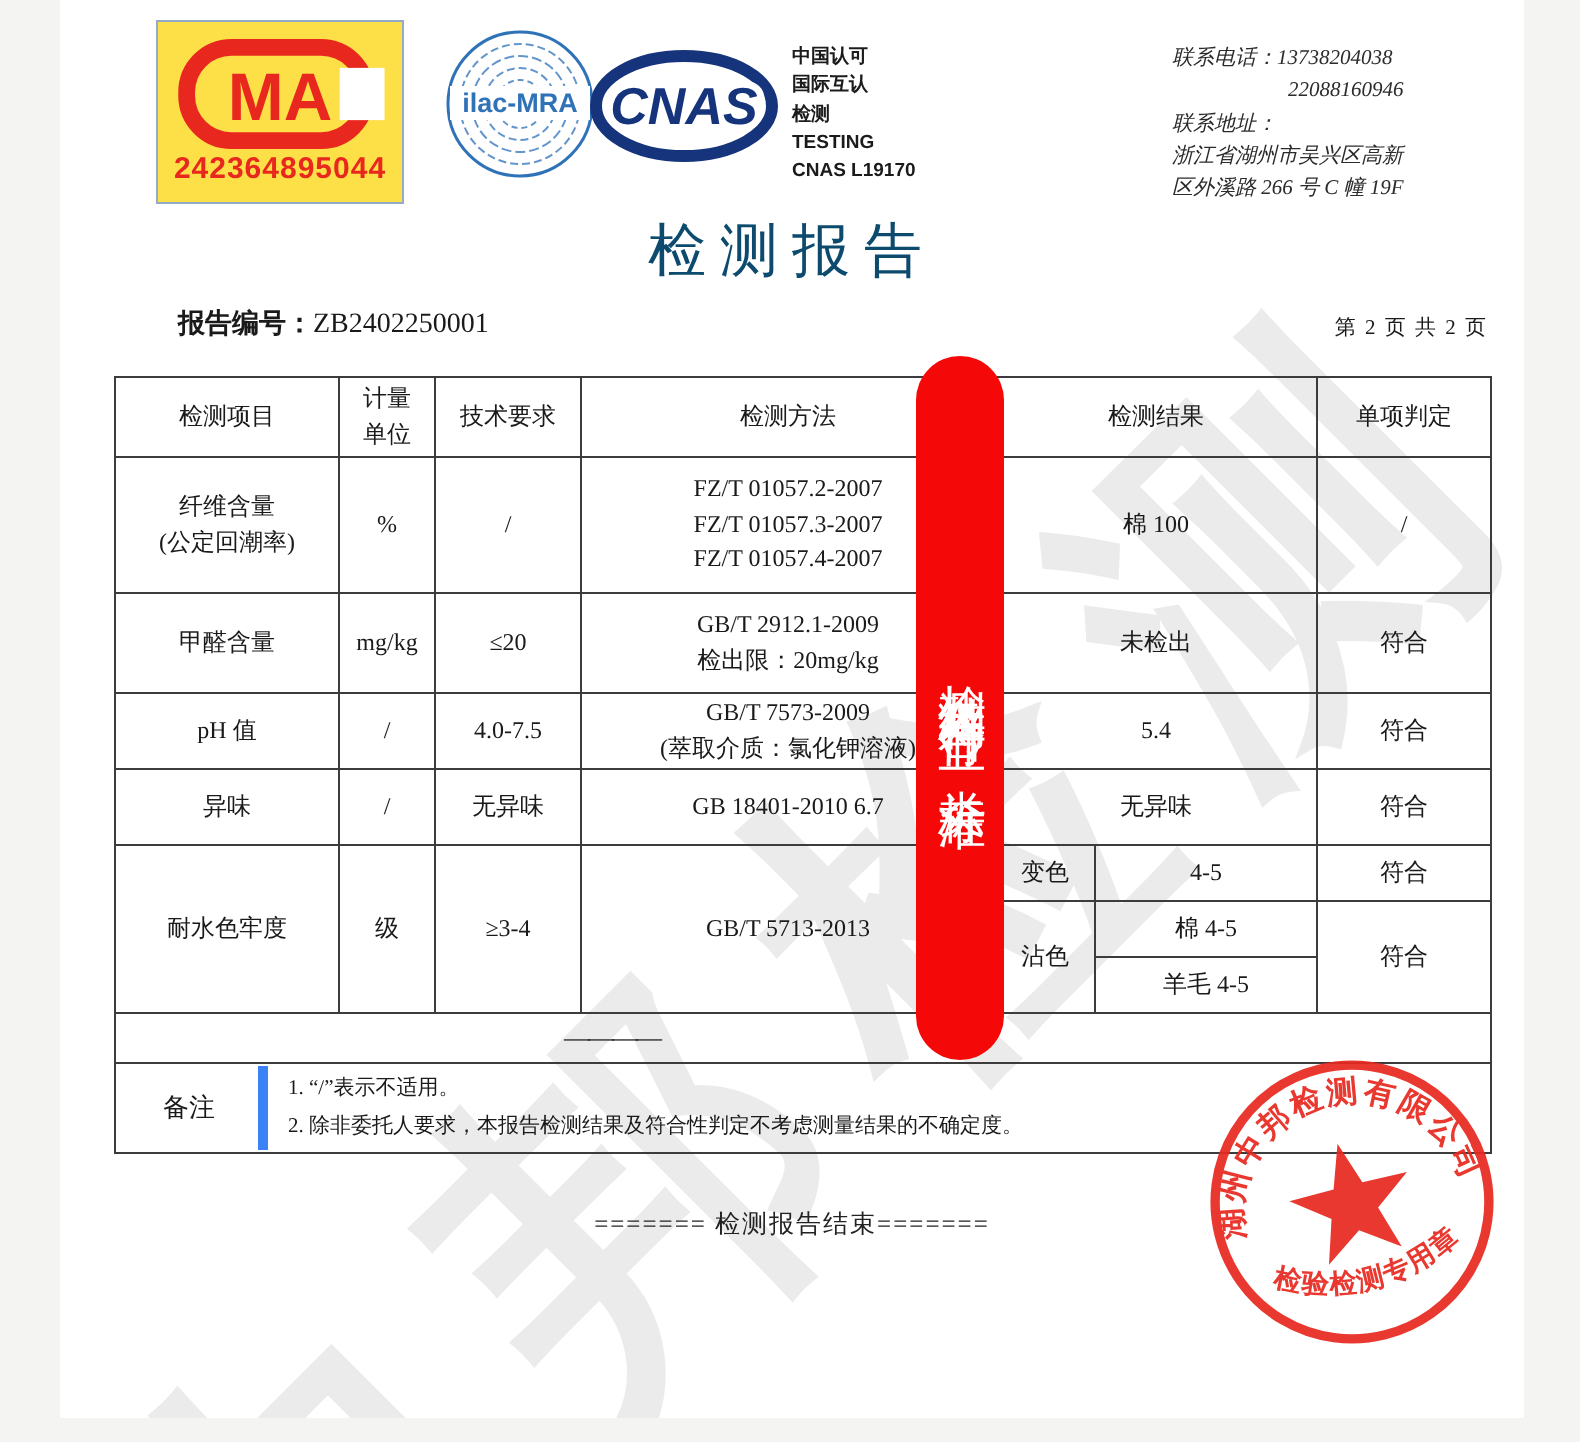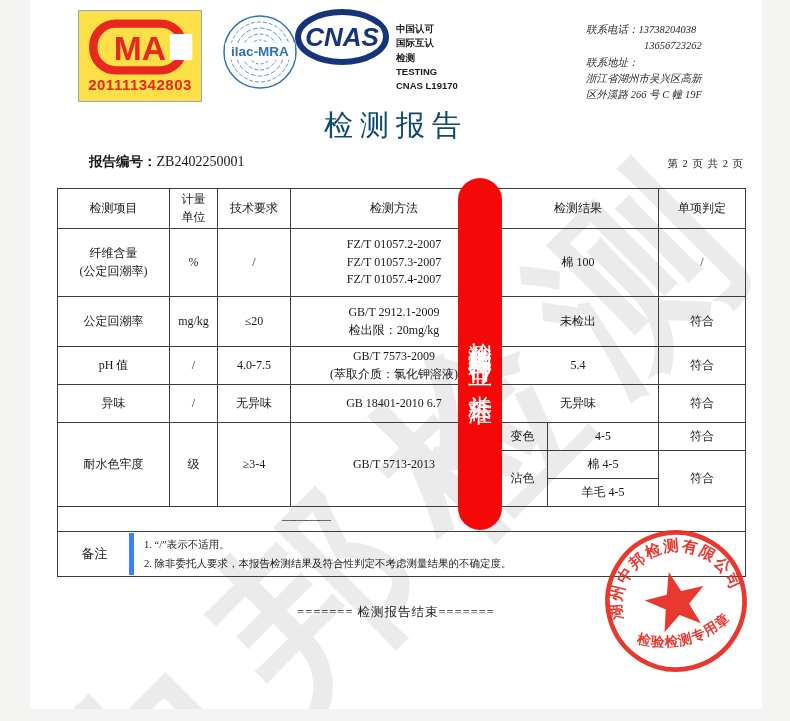--- a/index.html
+++ b/index.html
@@ -26,21 +26,21 @@
   .cma-box{
     left:48px;top:10px;width:122px;height:90px;border:1px solid #93aac9;
     background:#fde047;display:flex;flex-direction:column;align-items:center;
     justify-content:center;gap:1px;
   }
   .cma-number{
     color:#e8281e;font-weight:bold;font-size:15px;letter-spacing:0.5px;
     font-family:"Liberation Sans","DejaVu Sans",sans-serif;
   }
   .ilac-box{left:192px;top:14px;}
-  .cnas-box{left:264px;top:7px;}
+  .cnas-box{left:264px;top:23px;}
   .accred{
     left:366px;top:22px;font-size:9.5px;line-height:1.5;font-weight:bold;
     color:#1b1b1b;font-family:"Liberation Sans","DejaVu Sans",sans-serif;
   }
   .cbt-box{left:448px;top:8px;width:100px;text-align:center;}
   .cbt-name{
     font-size:19px;font-weight:bold;letter-spacing:2px;color:#0e0e0e;
     font-family:"Liberation Sans","DejaVu Sans",sans-serif;margin-top:-3px;
   }
   .cbt-sub{
@@ -114,21 +114,21 @@
 <div class="page">
 
   <div class="watermark">中邦检测</div>
 
   <div class="hdr cma-box">
     <svg width="110" height="56" viewBox="0 0 112 60">
       <rect x="6" y="5" width="96" height="50" rx="24" fill="none" stroke="#e8281e" stroke-width="9"></rect>
       <rect x="88" y="16" width="24" height="28" fill="#ffffff"></rect>
       <text x="56" y="44" text-anchor="middle" font-size="36" font-weight="bold" fill="#e8281e" font-family="Liberation Sans, sans-serif">MA</text>
     </svg>
-    <div class="cma-number">201111342803</div>
+    <div class="cma-number">242364895044</div>
   </div>
 
   <div class="hdr ilac-box">
     <svg width="76" height="76" viewBox="0 0 76 76">
       <circle cx="38" cy="38" r="36" fill="#ffffff" stroke="#2f72b8" stroke-width="1.5"></circle>
       <circle cx="38" cy="38" r="30" fill="none" stroke="#2f72b8" stroke-width="1" stroke-dasharray="4 2" opacity="0.75"></circle>
       <circle cx="38" cy="38" r="24" fill="none" stroke="#2f72b8" stroke-width="1" stroke-dasharray="5 2" opacity="0.75"></circle>
       <circle cx="38" cy="38" r="18" fill="none" stroke="#2f72b8" stroke-width="1" stroke-dasharray="4 2" opacity="0.75"></circle>
       <circle cx="38" cy="38" r="12" fill="none" stroke="#2f72b8" stroke-width="1" stroke-dasharray="3 2" opacity="0.75"></circle>
       <rect x="3" y="29" width="70" height="17" fill="#ffffff"></rect>
@@ -147,21 +147,21 @@
     <div>中国认可</div>
     <div>国际互认</div>
     <div>检测</div>
     <div>TESTING</div>
     <div>CNAS L19170</div>
   </div>
 
 
   <div class="hdr contact">
     <div><span>联系电话：</span><span>13738204038</span></div>
-    <div class="indent">13656723262</div>
+    <div class="indent">22088160946</div>
     <div>联系地址：</div>
     <div>浙江省湖州市吴兴区高新</div>
     <div>区外溪路 266 号 C 幢 19F</div>
   </div>
 
   <div class="title">检测报告</div>
   <div class="report-line">
     <div class="report-no">
       <span class="lbl">报告编号：</span><span>ZB2402250001</span>
     </div>
@@ -199,21 +199,21 @@
       <td>/</td>
       <td>
         <div>FZ/T 01057.2-2007</div>
         <div>FZ/T 01057.3-2007</div>
         <div>FZ/T 01057.4-2007</div>
       </td>
       <td colspan="2">棉 100</td>
       <td>/</td>
     </tr>
     <tr class="h-form">
-      <td>公定回潮率</td>
+      <td>甲醛含量</td>
       <td>mg/kg</td>
       <td>≤20</td>
       <td>
         <div>GB/T 2912.1-2009</div>
         <div>检出限：20mg/kg</div>
       </td>
       <td colspan="2">未检出</td>
       <td>符合</td>
     </tr>
     <tr class="h-ph">

